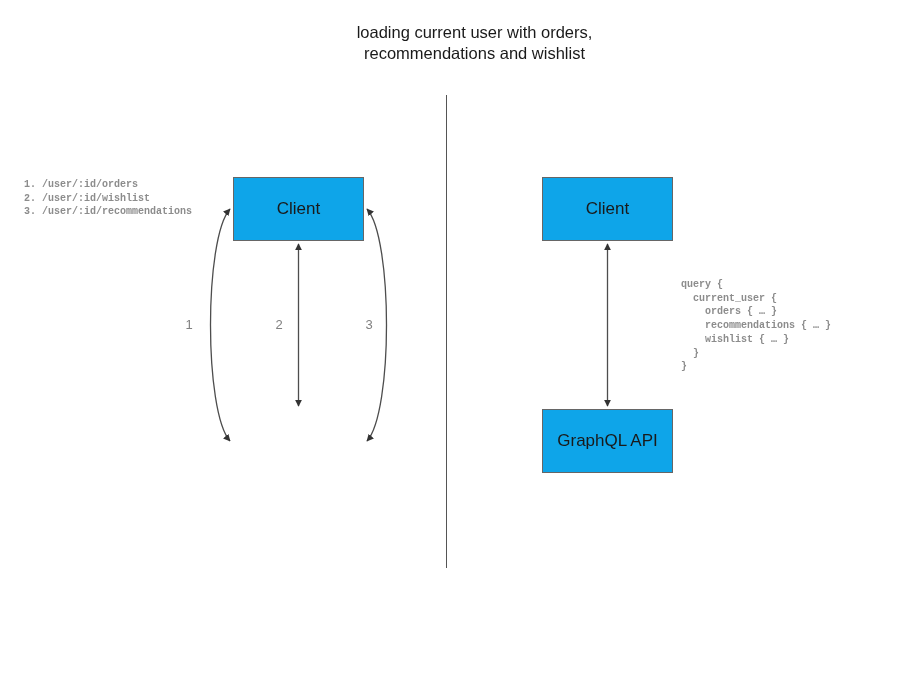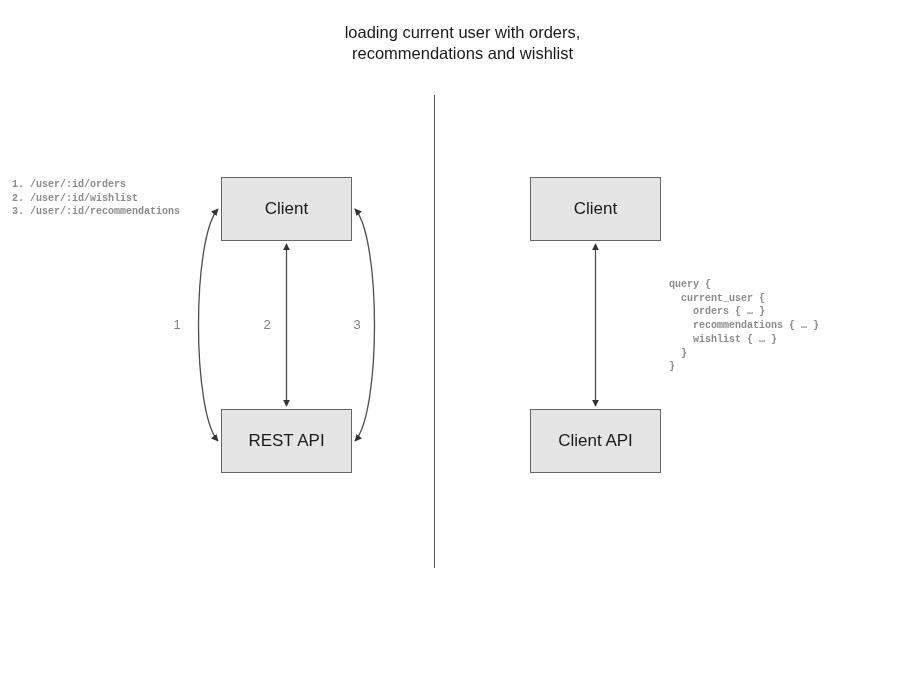--- a/index.html
+++ b/index.html
@@ -10,21 +10,21 @@
   body {
     width: 917px;
     height: 689px;
     position: relative;
     overflow: hidden;
     font-family: "Liberation Sans", sans-serif;
     -webkit-font-smoothing: antialiased;
   }
   #canvas {
     position: absolute;
-    left: 4px;
+    left: 16px;
     top: 0;
     width: 766px;
     height: 689px;
   }
 
   
   #diagram-title {
     position: absolute;
     left: 0;
     top: 22px;
@@ -43,21 +43,21 @@
     left: 430px;
     top: 95px;
     width: 1px;
     height: 473px;
     background: #555555;
   }
 
   
   .node-box {
     position: absolute;
-    background: #e5e5e5;
+    background: #0ea5e9;
     border: 1.4px solid #666666;
     box-sizing: border-box;
     display: flex;
     align-items: center;
     justify-content: center;
     font-size: 17px;
     color: #1a1a1a;
     font-family: "Liberation Sans", sans-serif;
   }
   #box-client-rest  { left: 217px; top: 177px; width: 131px; height: 64px; }
@@ -107,38 +107,35 @@
 
   <div id="diagram-title">loading current user with orders,
 recommendations and wishlist</div>
 
   <div id="divider"></div>
 
   <div class="node-box" id="box-client-rest">
     <span>Client</span>
   </div>
 
-  <div class="node-box" id="box-rest-api">
-    <span>REST API</span>
-  </div>
 
   <div class="code-block" id="rest-endpoints">1. /user/:id/orders
 2. /user/:id/wishlist
 3. /user/:id/recommendations</div>
 
   <div class="edge-label" id="edge-label-1">1</div>
   <div class="edge-label" id="edge-label-2">2</div>
   <div class="edge-label" id="edge-label-3">3</div>
 
   <div class="node-box" id="box-client-gql">
     <span>Client</span>
   </div>
 
   <div class="node-box" id="box-graphql-api">
-    <span>Client API</span>
+    <span>GraphQL API</span>
   </div>
 
   <div class="code-block" id="graphql-query">query {
   current_user {
     orders { … }
     recommendations { … }
     wishlist { … }
   }
 }</div>
 

